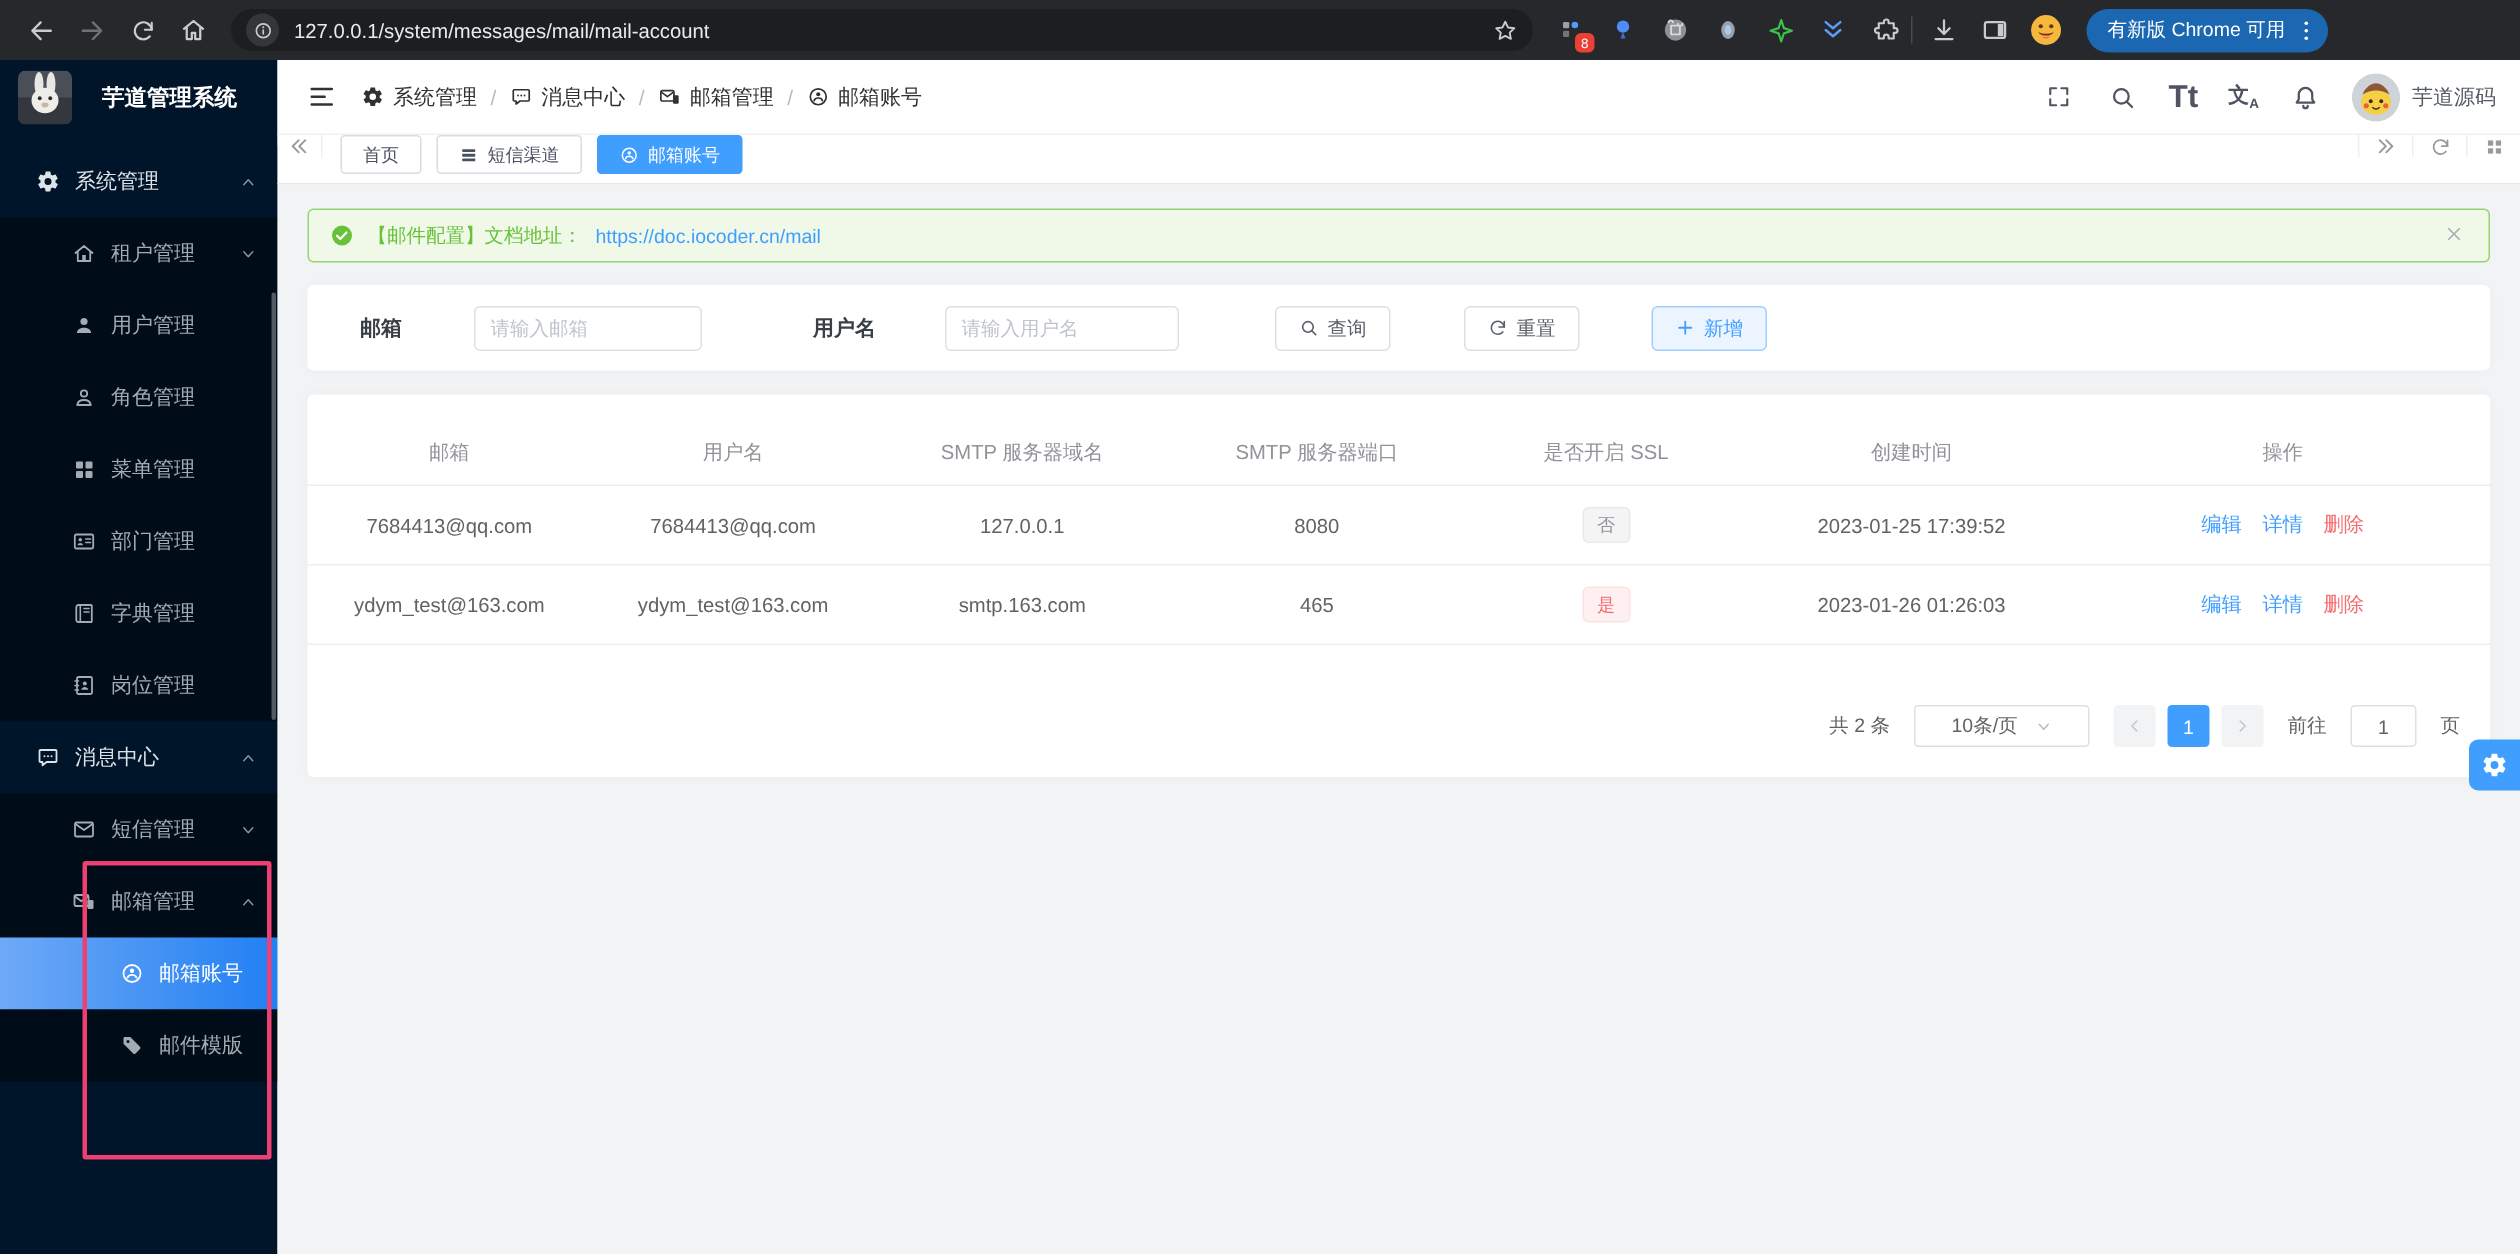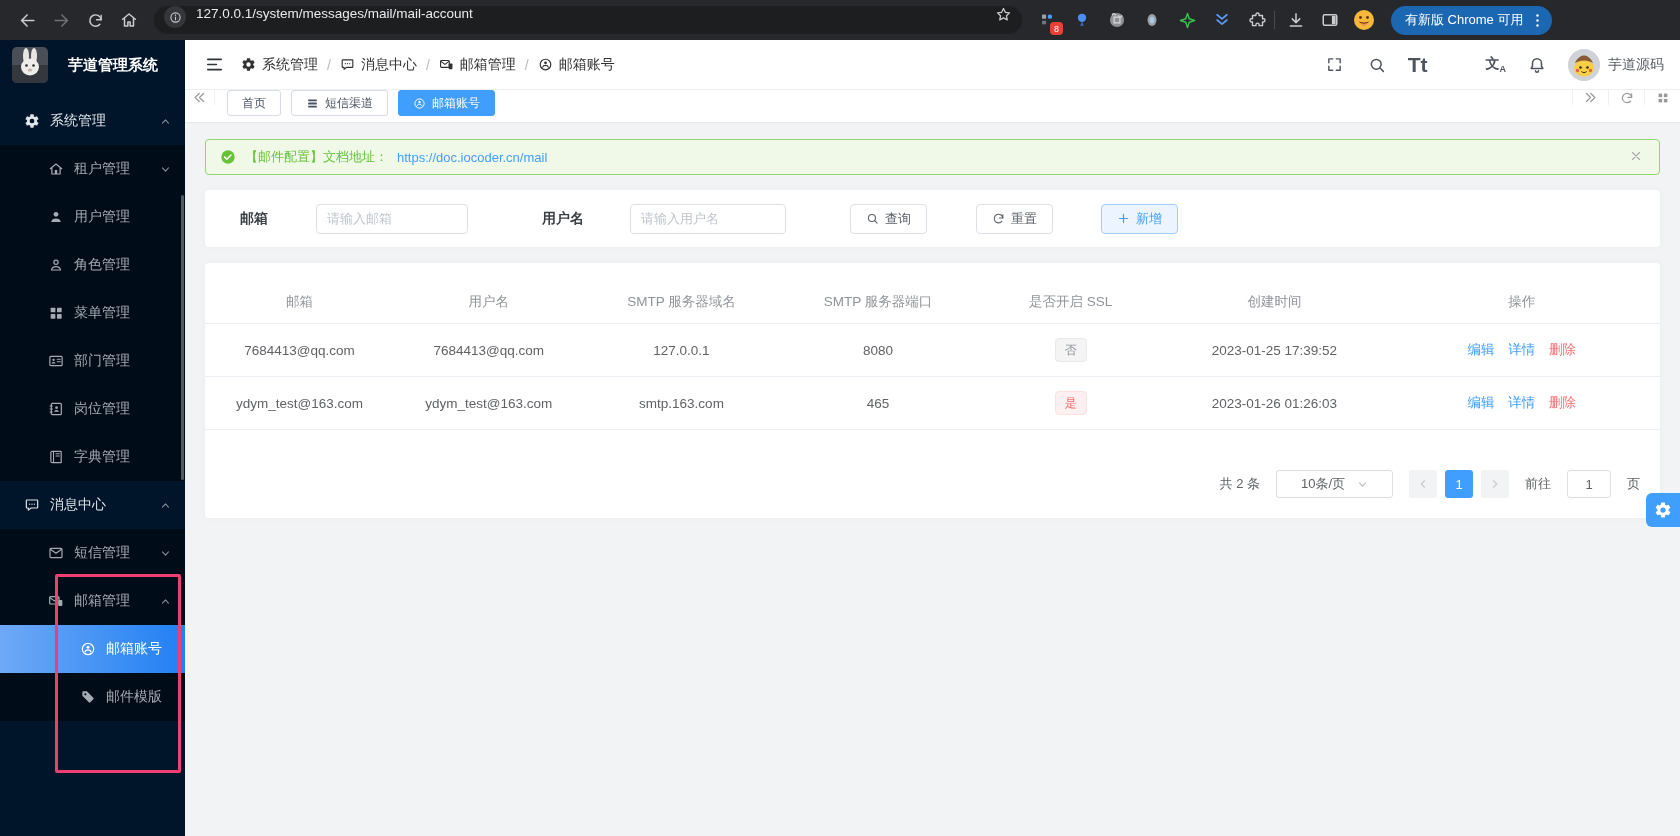--- a/index.html
+++ b/index.html
@@ -5,21 +5,21 @@
   * { margin:0; padding:0; box-sizing:border-box; }
   html,body { width:1680px; height:836px; overflow:hidden;
     font-family:"Liberation Sans","DejaVu Sans",sans-serif; }
   body { position:relative; background:#f1f3f5; }
   svg { display:block; }
 
   
   .browser-bar { height:40px; background:#27282b; display:flex; align-items:center; padding:0 10px; }
   .b-icon { width:34px; height:34px; display:flex; align-items:center; justify-content:center; color:#c9cbcd; flex:0 0 auto; border-radius:50%; }
   .b-icon.dim { color:#6f7174; }
-  .url-pill { height:28px; width:868px; margin-left:8px; background:#1d1e20; border-radius:14px; display:flex; align-items:flex-start; padding:0 10px; flex:0 0 auto; }
+  .url-pill { height:28px; width:868px; margin-left:8px; background:#1d1e20; border-radius:14px; display:flex; align-items:center; padding:0 10px; flex:0 0 auto; }
   .url-info { width:22px; height:22px; border-radius:50%; display:flex; align-items:center; justify-content:center; color:#c9cbcd; background:#35363a; }
   .url-text { color:#e8eaed; font-size:13.5px; margin-left:10px; white-space:nowrap; flex:1 1 auto; }
   .url-star { color:#c9cbcd; }
   .ext-row { display:flex; align-items:center; gap:9px; margin-left:12px; }
   .ext { width:26px; height:26px; display:flex; align-items:center; justify-content:center; position:relative; }
   .ext-badge { position:absolute; right:-3px; bottom:-2px; min-width:13px; height:13px; background:#e94235; color:#fff; font-size:9px; border-radius:4px; display:flex; align-items:center; justify-content:center; padding:0 2px; }
   .chrome-sep { width:1px; height:18px; background:#4a4b4e; margin:0 4px; }
   .update-pill { margin-left:10px; height:29px; background:#1b67b2; border-radius:15px; display:flex; align-items:center; gap:6px; padding:0 6px 0 14px; color:#fff; font-size:13px; white-space:nowrap; }
 
   
@@ -45,21 +45,21 @@
   .main { flex:1 1 auto; display:flex; flex-direction:column; min-width:0; position:relative; }
   .top-header { height:50px; background:#fff; display:flex; align-items:center; padding:0 16px; border-bottom:1px solid #f0f1f2; }
   .fold-btn { width:26px; height:26px; display:flex; align-items:center; justify-content:center; color:#2f3338; }
   .breadcrumb { display:flex; align-items:center; margin-left:14px; font-size:14px; color:#303133; }
   .bc-item { display:flex; align-items:center; gap:6px; white-space:nowrap; }
   .bc-item .mi { width:15px; height:15px; color:#303133; }
   .bc-sep { color:#b8bcc2; margin:0 9px; }
   .hdr-right { margin-left:auto; display:flex; align-items:center; gap:20px; }
   .hdr-ic { width:22px; height:22px; display:flex; align-items:center; justify-content:center; color:#4e5460; }
   .txt-ic { font-size:21px; font-weight:bold; color:#4e5460; }
-  .lang-ic { font-size:14px; font-weight:bold; color:#4e5460;margin-left:38px; }
+  .lang-ic { font-size:14px; font-weight:bold; color:#4e5460; }
   .lang-ic sub { font-size:9px; }
   .hdr-user { display:flex; align-items:center; gap:8px; }
   .avatar { width:32px; height:32px; border-radius:50%; overflow:hidden; background:#d4d7db; }
   .hdr-name { font-size:14px; color:#555b63; }
 
   
   .tabbar { height:33px; background:#fff; border-bottom:1px solid #e7e9eb; box-shadow:0 1px 3px rgba(0,0,0,.05); display:flex; align-items:flex-start; }
   .tb-ctrl { width:30px; display:flex; align-items:center; justify-content:center; color:#97999c; border-right:1px solid #eeeff1; }
   .tb-ctrl-r { border-right:none; border-left:1px solid #eeeff1; width:36px; }
   .tabs { display:flex; align-items:center; gap:10px; padding:0 12px; }
@@ -436,29 +436,29 @@
         <span>菜单管理</span>
       </div>
       <div class="m-item m-l1">
         <svg class="mi">
             <use href="#i-idcard"></use>
           </svg>
         <span>部门管理</span>
       </div>
       <div class="m-item m-l1">
         <svg class="mi">
+            <use href="#i-dict"></use>
+          </svg>
+        <span>字典管理</span>
+      </div>
+      <div class="m-item m-l1">
+        <svg class="mi">
             <use href="#i-contact"></use>
           </svg>
         <span>岗位管理</span>
-      </div>
-      <div class="m-item m-l1">
-        <svg class="mi">
-            <use href="#i-dict"></use>
-          </svg>
-        <span>字典管理</span>
       </div>
       <div class="m-item m-l0">
         <svg class="mi">
             <use href="#i-comment"></use>
           </svg>
         <span>消息中心</span>
         <svg class="chev">
             <use href="#i-chev-up"></use>
           </svg>
       </div>

